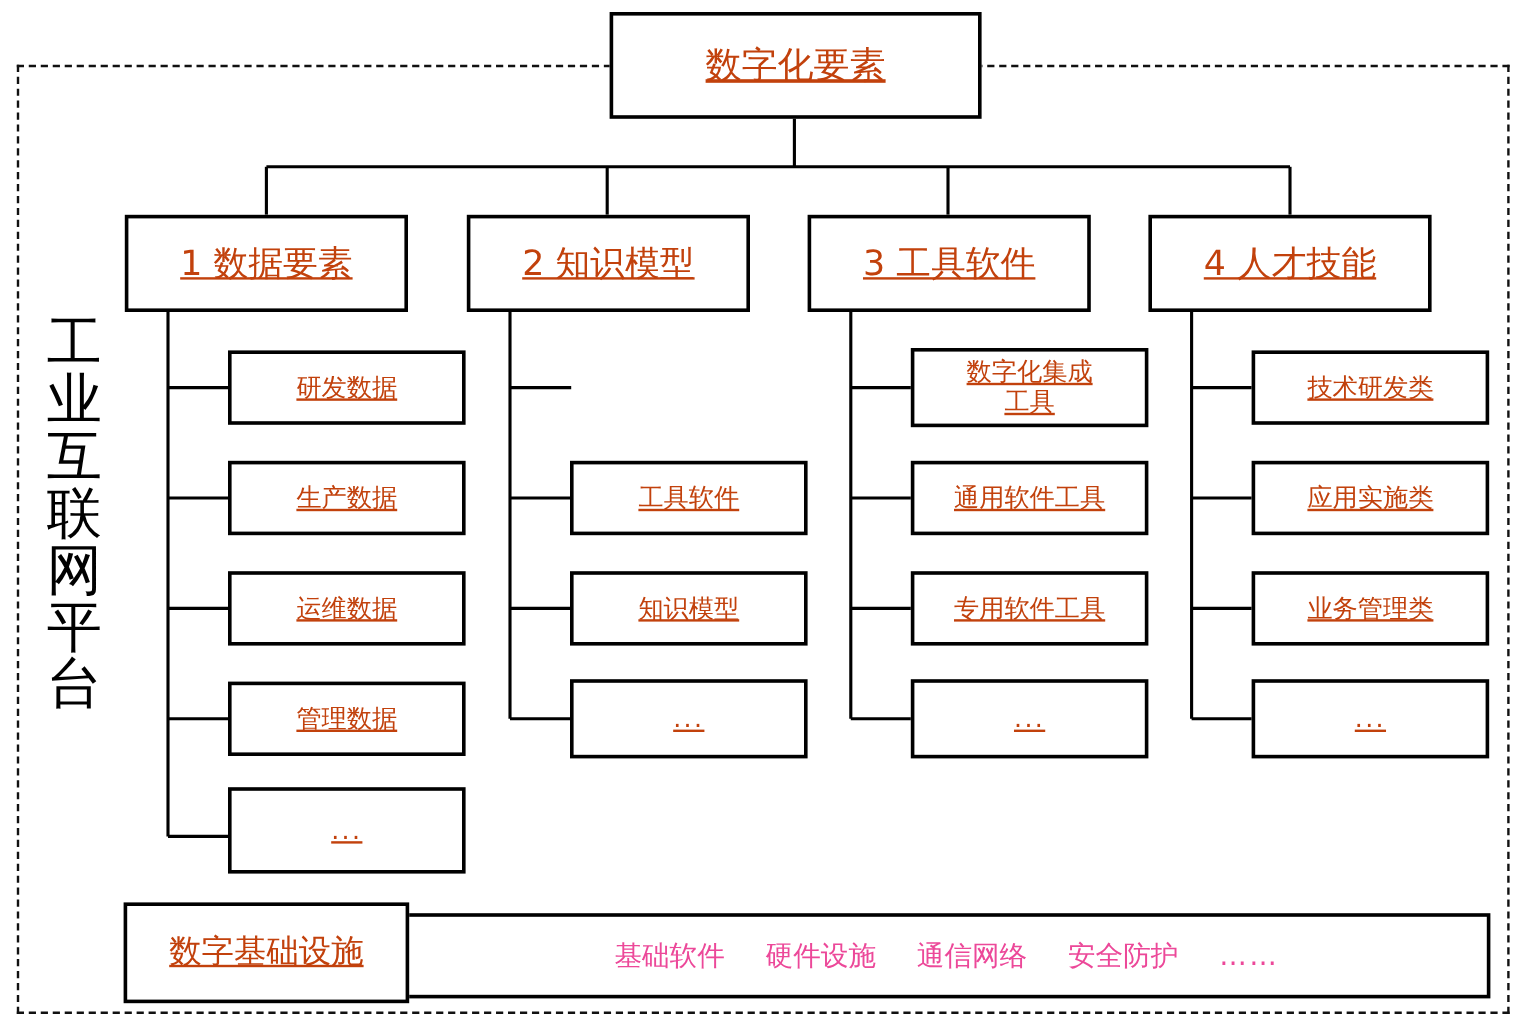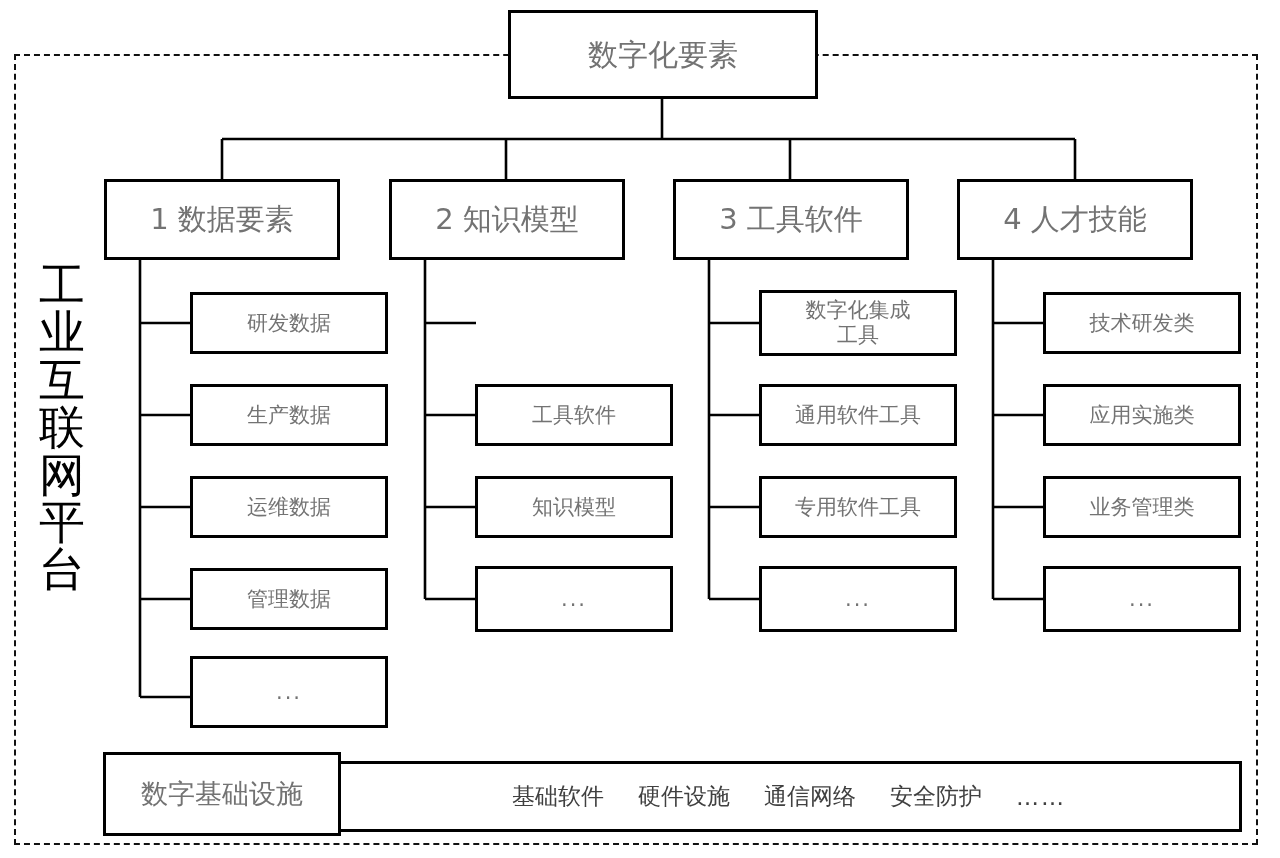--- a/index.html
+++ b/index.html
@@ -45,41 +45,42 @@
   
   .box {
     position: absolute;
     box-sizing: border-box;
     border: 3px solid #000000;
     background: #ffffff;
     display: flex;
     align-items: center;
     justify-content: center;
     text-align: center;
-    color: #737373;
+    color: #c2410c;
     line-height: 1.18;
+    text-decoration: underline;
   }
   .box.root       { font-size: 30px; }
   .box.category   { font-size: 29px; }
   .box.leaf       { font-size: 21px; border-width: 3px; }
   .box.leaf.dots  { font-size: 21px; letter-spacing: 2px; }
   .box.infra-label{ font-size: 27px; border-width: 3px; }
 
   
   #infra-bar {
     position: absolute;
     box-sizing: border-box;
     border: 3px solid #000000;
     background: #ffffff;
     display: flex;
     align-items: center;
     justify-content: center;
     gap: 34px;
     font-size: 23px;
-    color: #404040;
+    color: #ec4899;
   }
   #infra-bar .infra-item { white-space: nowrap; }
   #infra-bar .infra-item.ellipsis { letter-spacing: 2px; }
 
   
   #connectors {
     position: absolute;
     left: 0;
     top: 0;
     width: 1280px;

